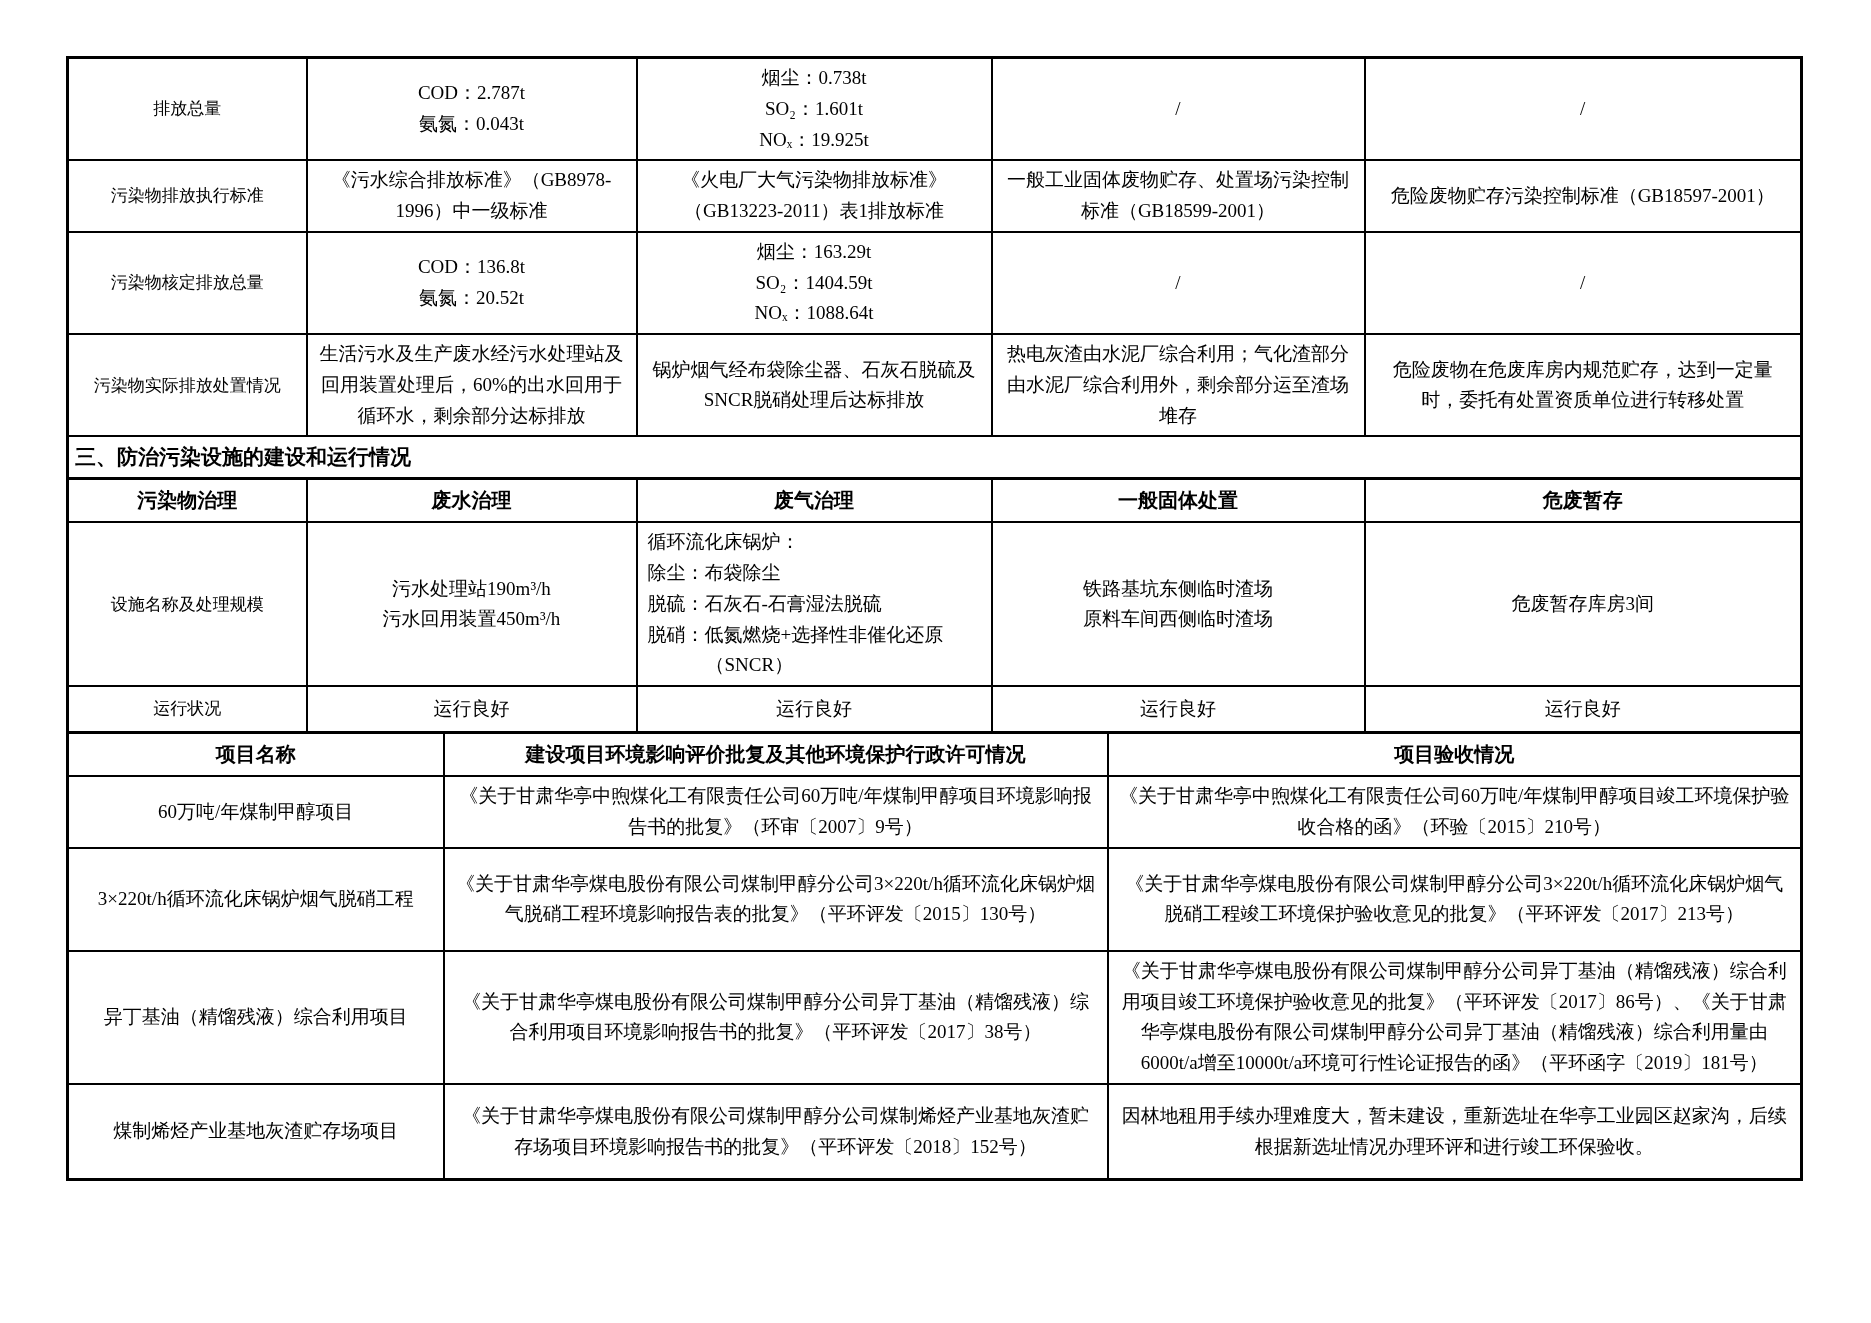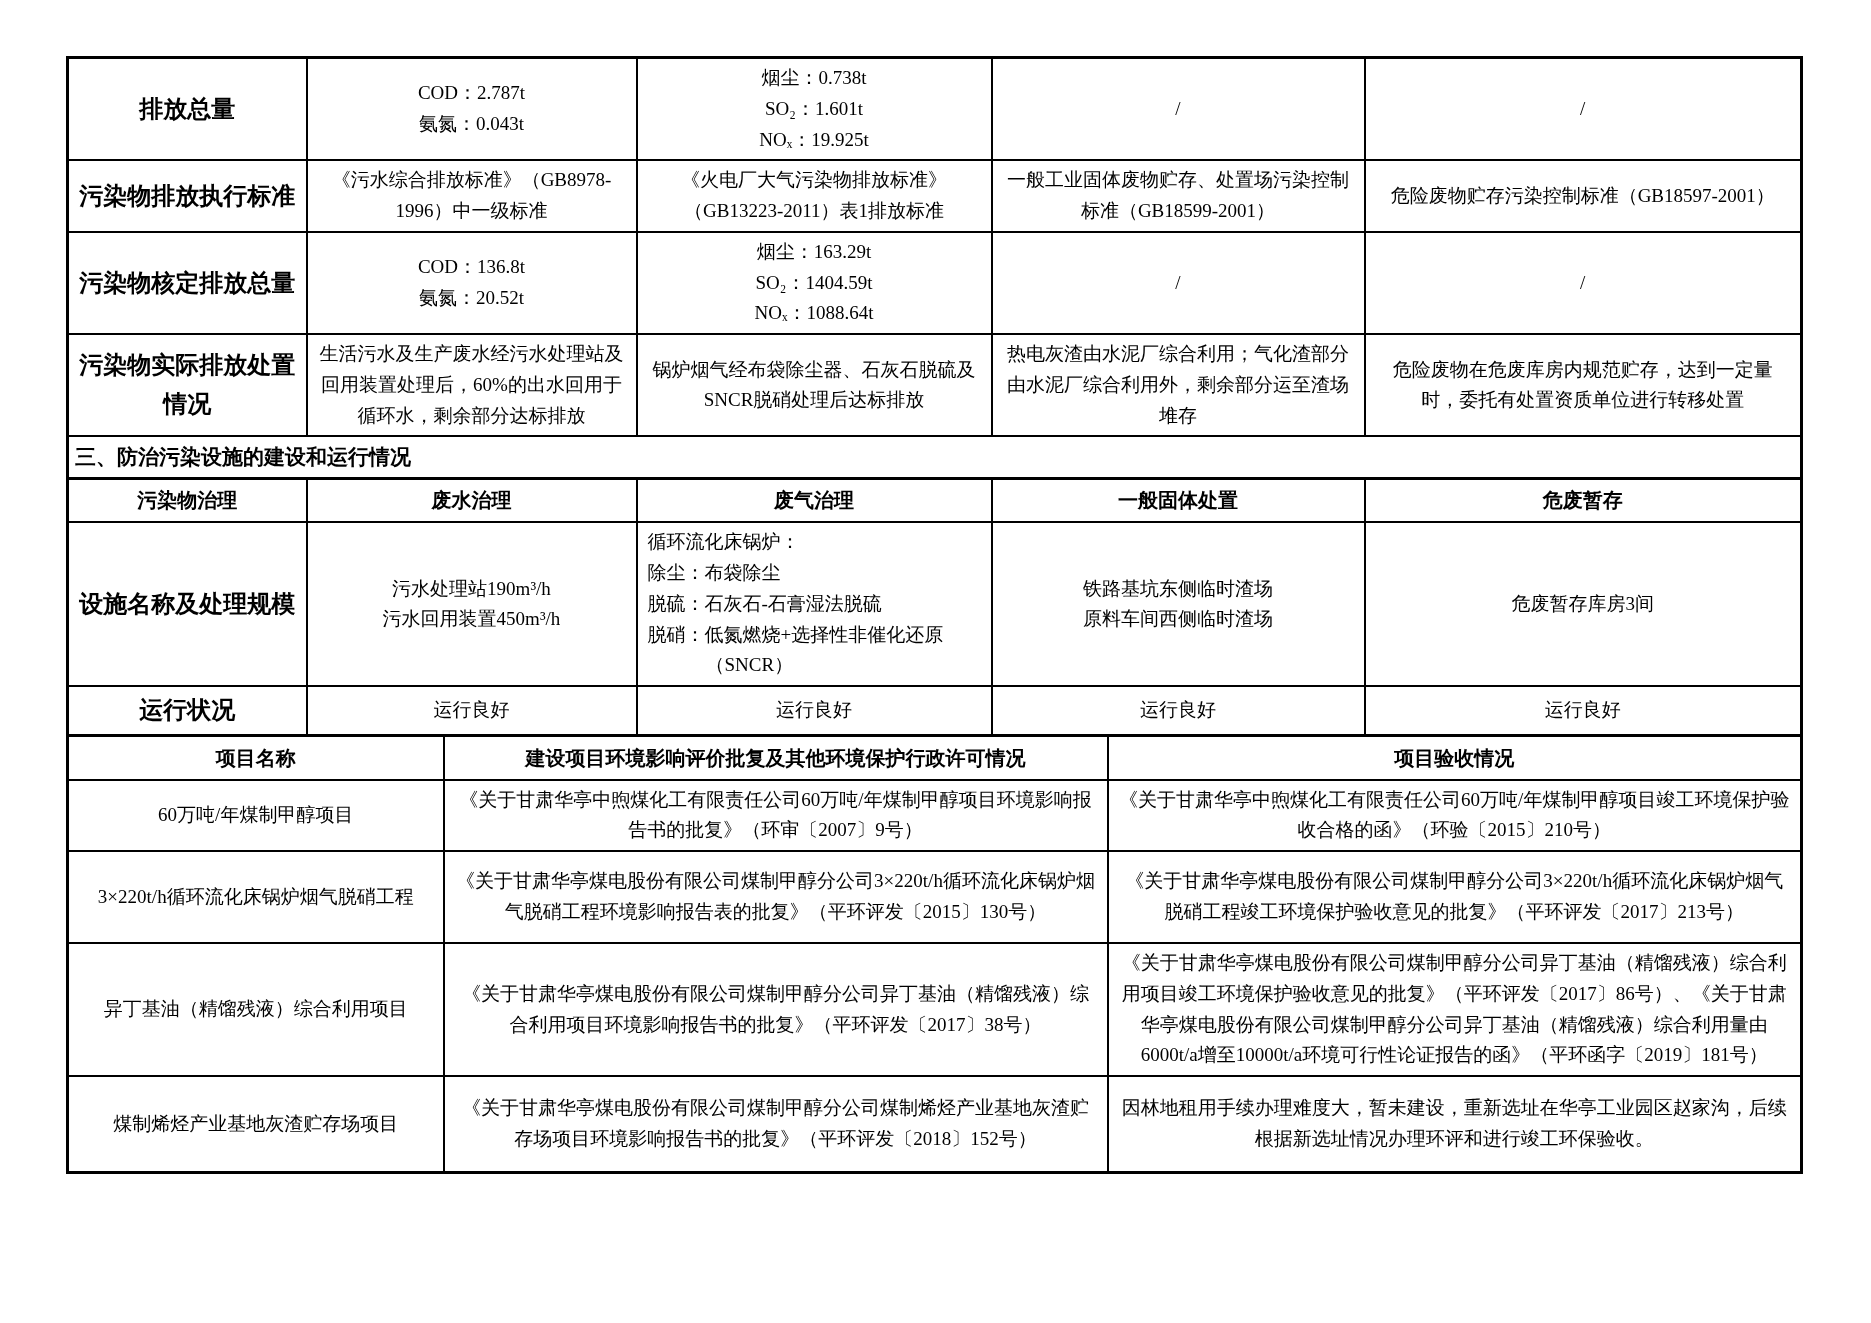--- a/index.html
+++ b/index.html
@@ -24,21 +24,21 @@
   td,th{
     border:2.5px solid #000;
     text-align:center;
     vertical-align:middle;
     padding:4px 10px;
     font-size:19px;
     line-height:1.62;
     font-weight:normal;
     word-break:break-word;
   }
-  td.lbl{font-weight:bold;font-size:24px;}
+  td.lbl{font-weight:normal;font-size:17px;}
   th.colhead{font-weight:bold;font-size:20px;}
   td.secbar{
     text-align:left;
     font-weight:bold;
     font-size:21px;
     padding:0 6px;
   }
   td.left{text-align:left;}
   .indent1{padding-left:58px;}
   .line{display:block;}
@@ -160,21 +160,21 @@
         <tr style="height:44px;">
       <th class="colhead">项目名称</th>
       <th class="colhead">建设项目环境影响评价批复及其他环境保护行政许可情况</th>
       <th class="colhead">项目验收情况</th>
     </tr>
     <tr style="height:64px;margin-top:12px;">
       <td>60万吨/年煤制甲醇项目</td>
       <td>《关于甘肃华亭中煦煤化工有限责任公司60万吨/年煤制甲醇项目环境影响报告书的批复》（环审〔2007〕9号）</td>
       <td>《关于甘肃华亭中煦煤化工有限责任公司60万吨/年煤制甲醇项目竣工环境保护验收合格的函》（环验〔2015〕210号）</td>
     </tr>
-    <tr style="height:92px;">
+    <tr style="height:103px;">
       <td>3×220t/h循环流化床锅炉烟气脱硝工程</td>
       <td>《关于甘肃华亭煤电股份有限公司煤制甲醇分公司3×220t/h循环流化床锅炉烟气脱硝工程环境影响报告表的批复》（平环评发〔2015〕130号）</td>
       <td>《关于甘肃华亭煤电股份有限公司煤制甲醇分公司3×220t/h循环流化床锅炉烟气脱硝工程竣工环境保护验收意见的批复》（平环评发〔2017〕213号）</td>
     </tr>
     <tr style="height:132px;">
       <td>异丁基油（精馏残液）综合利用项目</td>
       <td>《关于甘肃华亭煤电股份有限公司煤制甲醇分公司异丁基油（精馏残液）综合利用项目环境影响报告书的批复》（平环评发〔2017〕38号）</td>
       <td>《关于甘肃华亭煤电股份有限公司煤制甲醇分公司异丁基油（精馏残液）综合利用项目竣工环境保护验收意见的批复》（平环评发〔2017〕86号）、《关于甘肃华亭煤电股份有限公司煤制甲醇分公司异丁基油（精馏残液）综合利用量由6000t/a增至10000t/a环境可行性论证报告的函》（平环函字〔2019〕181号）</td>
     </tr>
     <tr style="height:96px;">

